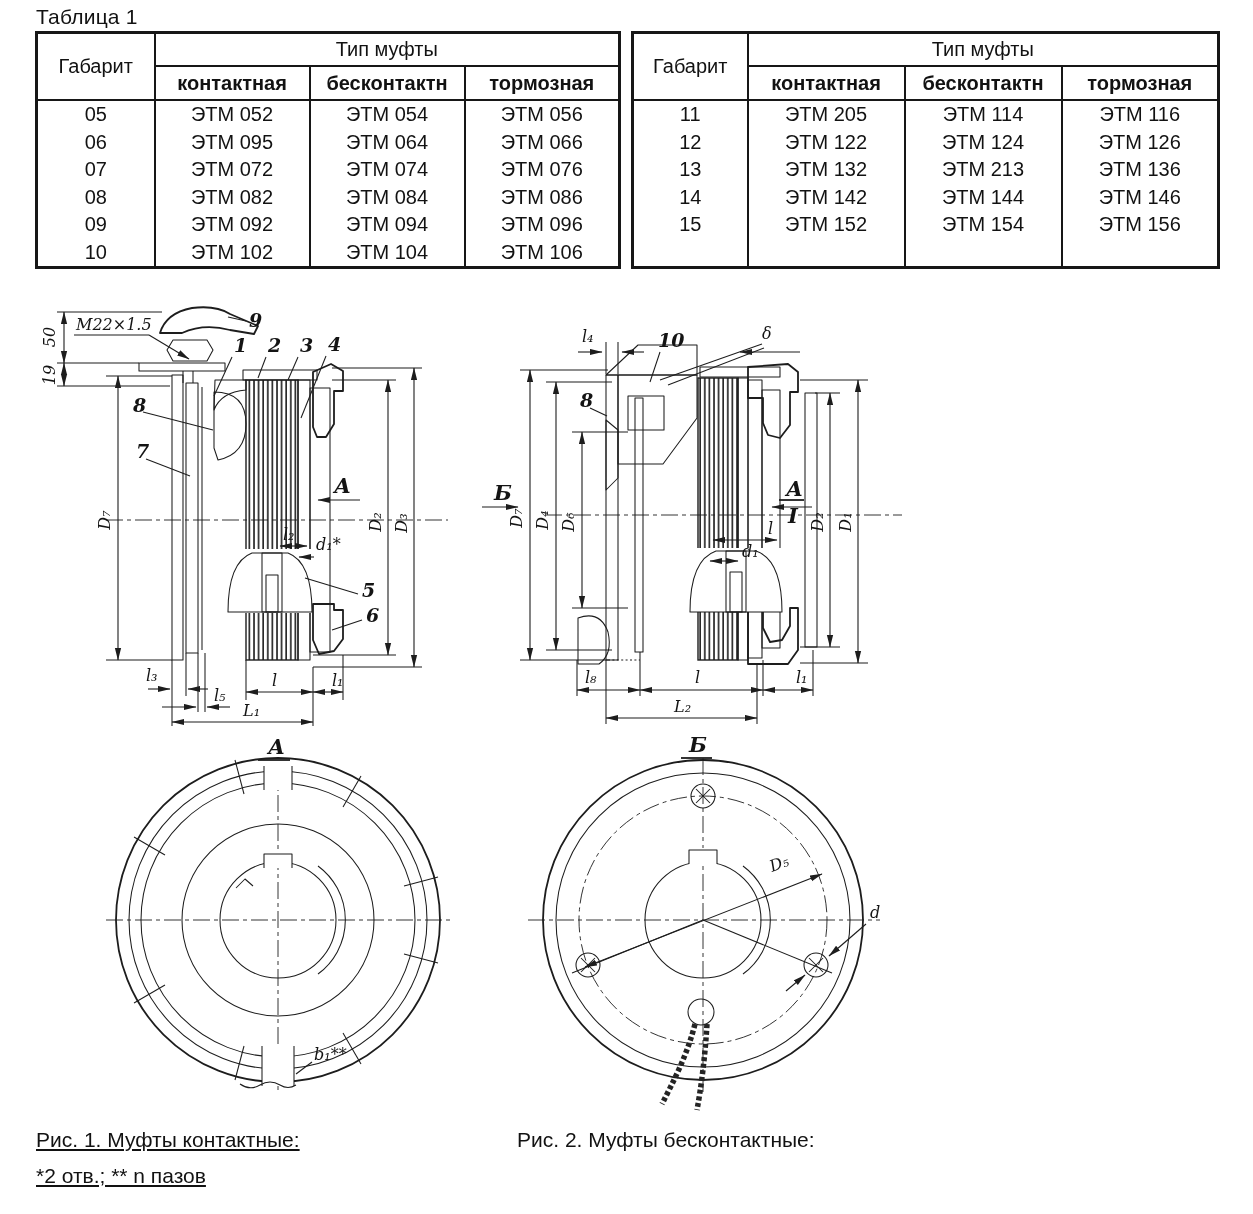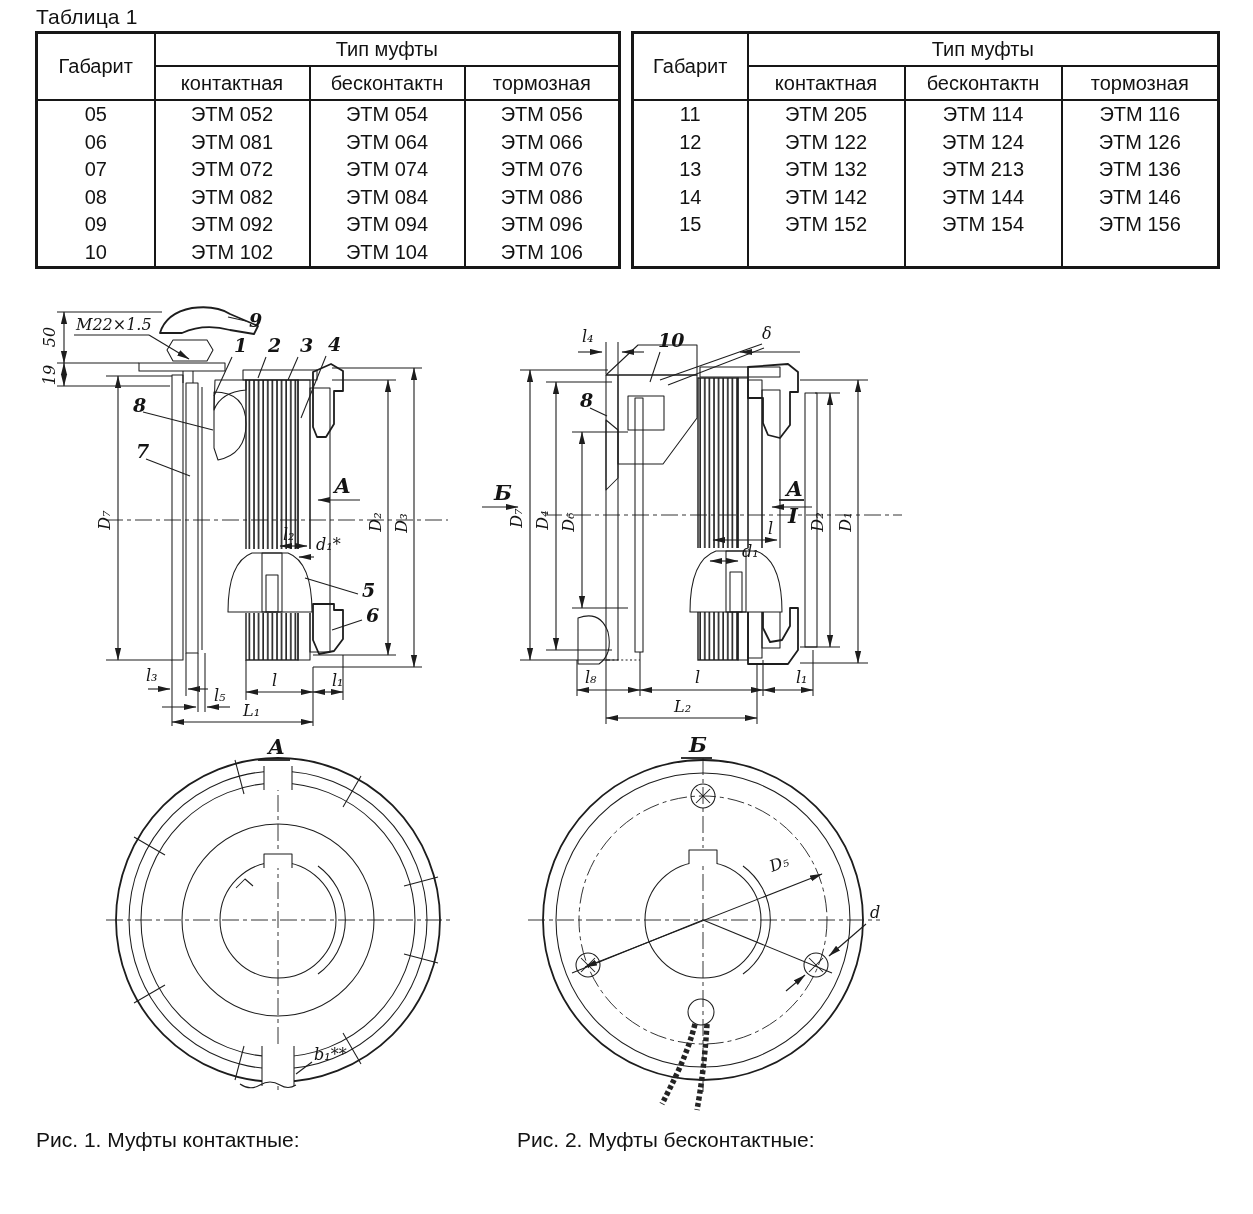--- a/index.html
+++ b/index.html
@@ -3,21 +3,21 @@
 <meta charset="utf-8">
 <style>
   html,body{margin:0;padding:0;background:#fff;}
   body{width:1253px;height:1214px;position:relative;font-family:"Liberation Sans",sans-serif;color:#121212;overflow:hidden;}
   .page-title{position:absolute;left:36px;top:5px;font-size:21px;letter-spacing:.2px;}
   .tables{position:absolute;left:35px;top:31px;display:flex;gap:10px;}
   table{border-collapse:collapse;table-layout:fixed;}
   table.t{border:3px solid #171717;}
   th,td{border:2px solid #171717;font-size:20px;font-weight:400;text-align:center;padding:0;white-space:nowrap;overflow:hidden;}
   thead tr.r1 th{height:31px;}
-  thead tr.r2 th{height:32px;border-bottom:2.5px solid #171717;}
+  thead tr.r2 th{height:32px;border-bottom:2.5px solid #171717;font-weight:bold;}
   tbody td{border-top:none;border-bottom:none;height:27.5px;}
   .cap{position:absolute;font-size:21px;line-height:36px;}
   svg{position:absolute;left:0;top:284px;}
   .ln{fill:none;stroke:#1d1d1d;stroke-width:1.8;stroke-linejoin:round;}
   .tn{fill:none;stroke:#1d1d1d;stroke-width:1.05;stroke-linejoin:round;}
   .dm{fill:none;stroke:#1d1d1d;stroke-width:1.1;}
   .cl{fill:none;stroke:#1d1d1d;stroke-width:.9;stroke-dasharray:17 4 4 4;}
   .wire{fill:none;stroke:#242424;stroke-width:5.5;stroke-dasharray:4 2.6;}
   text{fill:#141414;}
   .lb{font:italic 16px "DejaVu Serif",serif;}
@@ -50,21 +50,21 @@
     </thead>
     <tbody>
         <tr>
           <td>05</td>
           <td>ЭТМ 052</td>
           <td>ЭТМ 054</td>
           <td>ЭТМ 056</td>
         </tr>
         <tr>
           <td>06</td>
-          <td>ЭТМ 081</td>
+          <td>ЭТМ 095</td>
           <td>ЭТМ 064</td>
           <td>ЭТМ 066</td>
         </tr>
         <tr>
           <td>07</td>
           <td>ЭТМ 072</td>
           <td>ЭТМ 074</td>
           <td>ЭТМ 076</td>
         </tr>
         <tr>
@@ -449,18 +449,19 @@
 
     <circle class="tn" cx="701" cy="1012" r="13"></circle>
     <path class="wire" d="M695,1024 C687,1056 673,1082 662,1104"></path>
     <path class="wire" d="M707,1024 C705,1058 701,1088 697,1110"></path>
 
     <text class="vw" x="689" y="752">Б</text>
     <line class="ln" x1="681" y1="758" x2="712" y2="758"></line>
   </g>
 </svg>
 
-<div class="cap" style="left:36px;top:1122px;">
+<div class="cap" style="left:36px;top:1122px;text-decoration:underline;">
   <div>Рис. 1. Муфты контактные:</div>
+  <div>*2 отв.; ** n пазов</div>
 </div>
 <div class="cap" style="left:517px;top:1122px;">
   <div>Рис. 2. Муфты бесконтактные:</div>
 </div>
 
 </body></html>

